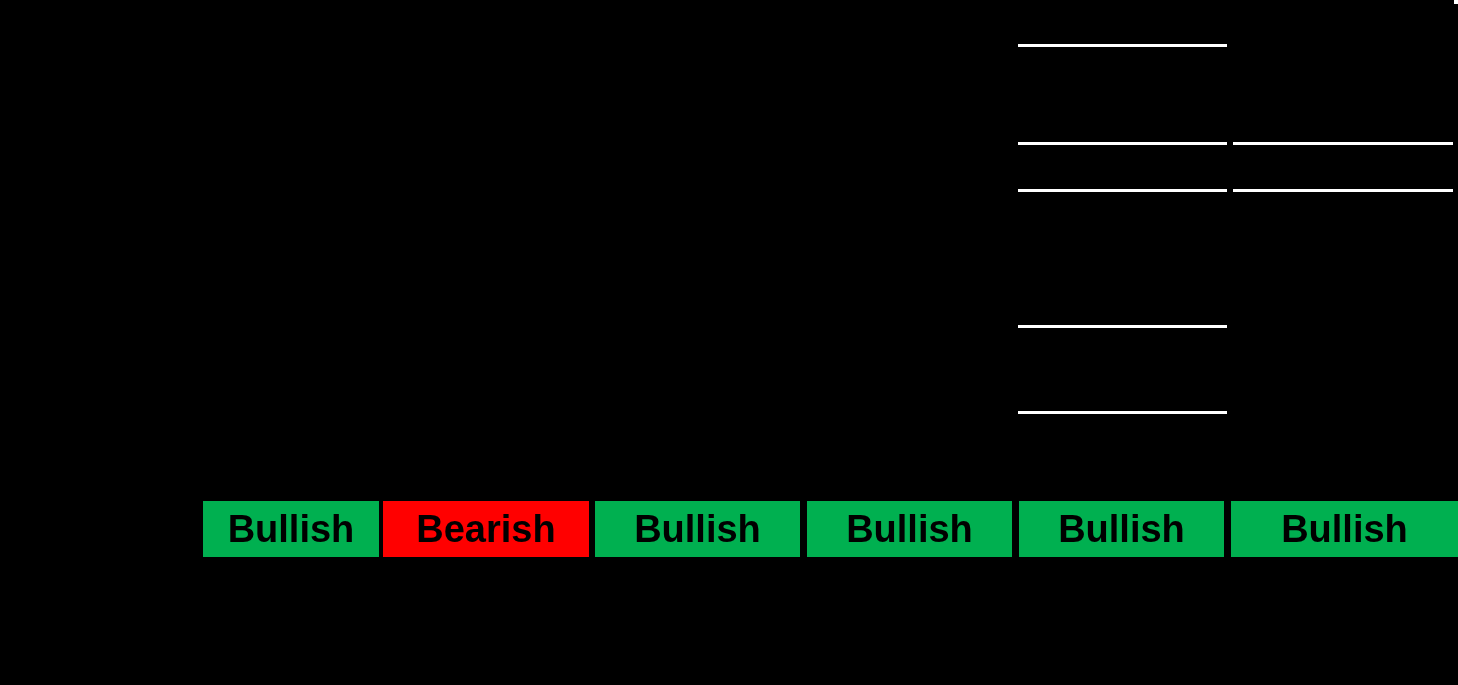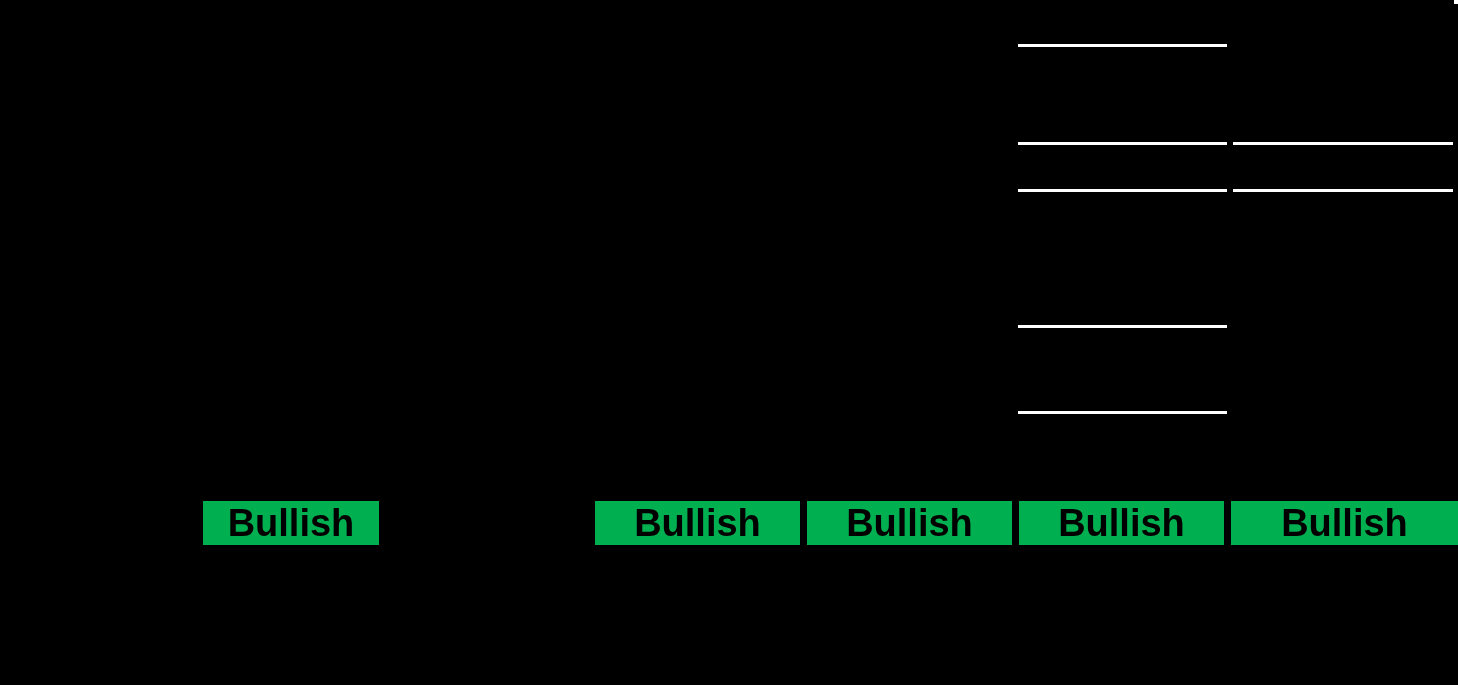--- a/index.html
+++ b/index.html
@@ -30,21 +30,21 @@
   .signal-row {
     position: absolute;
     top: 501px;
     left: 0;
     width: 100%;
     height: 44px;
   }
   .signal-cell {
     position: absolute;
     top: 0;
-    height: 44px;
+    height: 56px;
     display: flex;
     align-items: center;
     justify-content: center;
     font-size: 38px;
     font-weight: bold;
     line-height: 1;
     color: #000000;
     letter-spacing: 0px;
     white-space: nowrap;
   }
@@ -60,19 +60,20 @@
   <div class="rule" style="left: 1018px; top: 325px; width: 209px; background-color: rgb(255, 255, 255);"></div>
   <div class="rule" style="left: 1018px; top: 411px; width: 209px; background-color: rgb(255, 255, 255);"></div>
 
   <div class="rule" style="left: 1233px; top: 142px; width: 220px; background-color: rgb(255, 255, 255);"></div>
   <div class="rule" style="left: 1233px; top: 189px; width: 220px; background-color: rgb(255, 255, 255);"></div>
 
   <div class="speck" style="left:1454px; top:0; width:4px; height:4px;"></div>
 
   <div class="signal-row">
     <div class="signal-cell" style="left: 203px; width: 176px; background-color: rgb(0, 176, 80);">Bullish</div>
+    <div class="signal-cell" style="left: 383px; width: 206px; background-color: rgb(255, 0, 0);">Bearish</div>
     <div class="signal-cell" style="left: 595px; width: 205px; background-color: rgb(0, 176, 80);">Bullish</div>
     <div class="signal-cell" style="left: 807px; width: 205px; background-color: rgb(0, 176, 80);">Bullish</div>
     <div class="signal-cell" style="left: 1019px; width: 205px; background-color: rgb(0, 176, 80);">Bullish</div>
     <div class="signal-cell" style="left: 1231px; width: 227px; background-color: rgb(0, 176, 80);">Bullish</div>
   </div>
 
 </div>
 
 </body></html>

